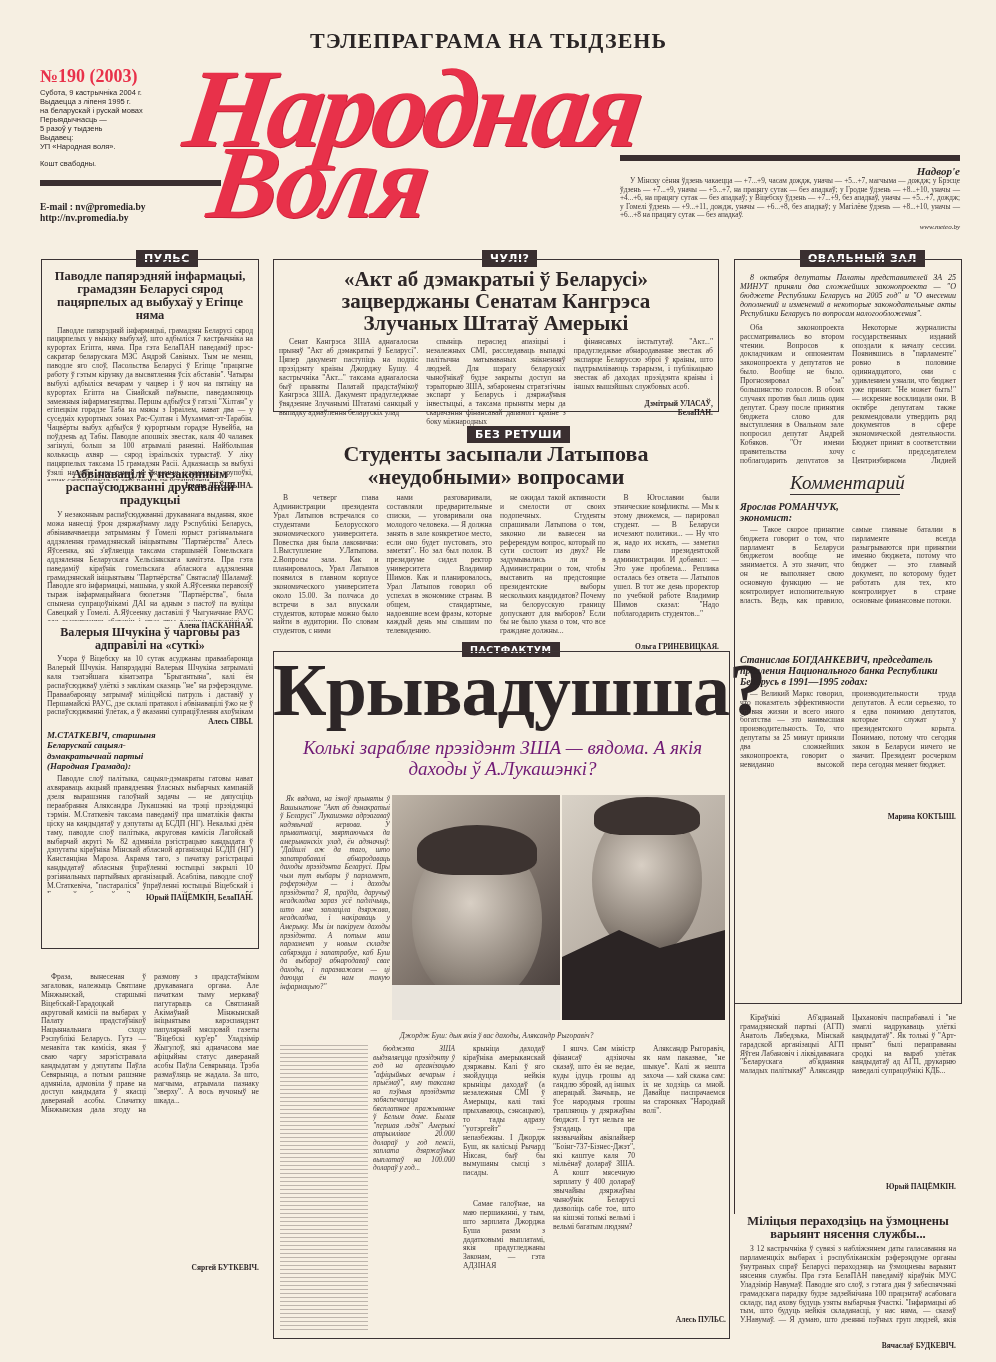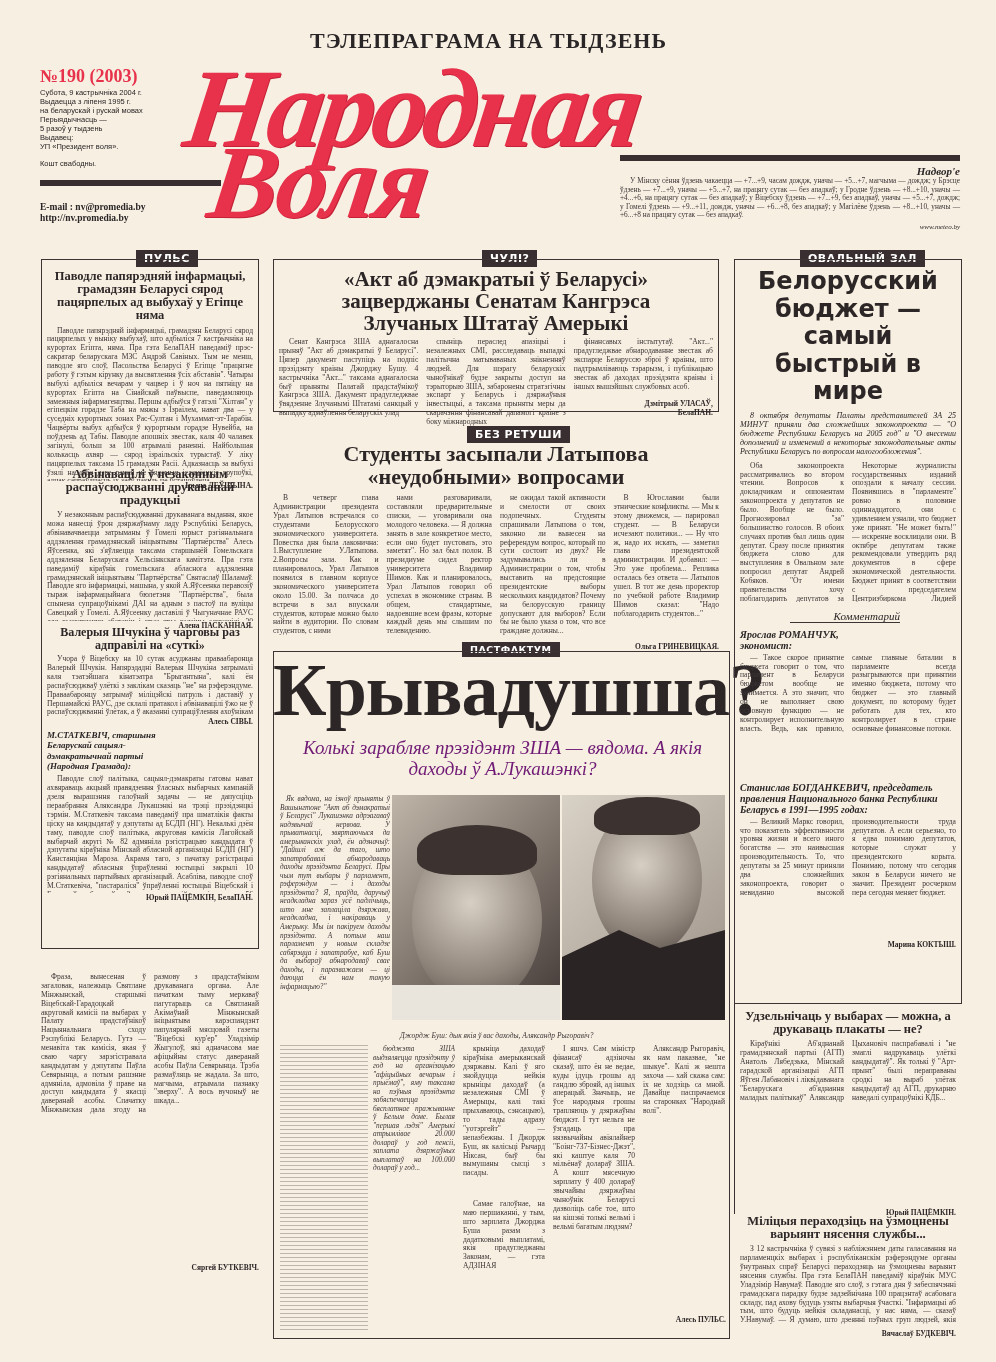--- a/index.html
+++ b/index.html
@@ -27,21 +27,21 @@
 <div class="abs" style="left:0;top:0;width:996px;height:240px">
   <div class="abs" style="left:310px;top:28px;font-size:22px;font-weight:bold;letter-spacing:1px;color:#2a2526">ТЭЛЕПРАГРАМА НА ТЫДЗЕНЬ</div>
   <div class="abs" style="left:40px;top:66px;font-size:18px;font-weight:bold;color:#e8314a">№190 (2003)</div>
   <div class="abs" style="left:40px;top:88px;font-family:'Liberation Sans',sans-serif;font-size:7.5px;line-height:1.2;color:#2a2526">
     <div>Субота, 9 кастрычніка 2004 г.</div>
     <div>Выдаецца з ліпеня 1995 г.</div>
     <div>на беларускай і рускай мовах</div>
     <div>Перыядычнасць —</div>
     <div>5 разоў у тыдзень</div>
     <div>Выдавец:</div>
-    <div>УП «Президент воля».</div>
+    <div>УП «Народная воля».</div>
     <div style="margin-top:8px">Кошт свабодны.</div>
   </div>
   <div class="rule" style="left:40px;top:180px;width:181px;height:6px"></div>
   <div class="abs" style="left:40px;top:202px;font-size:9.5px;font-weight:bold">E-mail : nv@promedia.by</div>
   <div class="abs" style="left:40px;top:213px;font-size:9.5px;font-weight:bold">http://nv.promedia.by</div>
 
   <div class="abs" style="left:186px;top:52px;font-size:112px;font-weight:bold;font-style:italic;color:#e8314a;letter-spacing:-4px;line-height:1;transform:skewX(-8deg);text-shadow:1px 1px 0 #c52238">Народная</div>
   <div class="abs" style="left:210px;top:130px;font-size:104px;font-weight:bold;font-style:italic;color:#e8314a;letter-spacing:-2px;line-height:1;transform:skewX(-8deg);text-shadow:1px 1px 0 #c52238">Воля</div>
 
   <div class="rule" style="left:620px;top:155px;width:340px;height:6px"></div>
@@ -137,38 +137,36 @@
   <div class="body-text" style="position:absolute;left:365px;top:0;width:82px;height:250px;overflow:hidden">Аляксандр Рыгоравіч, як нам паказвае, "не шыкуе". Калі ж нешта захоча — хай скажа сам: іх не ходзіць са мной. Давайце паспрачаемся на старонках "Народнай волі".</div>
   <div class="sig" style="position:absolute;right:0;top:270px">Алесь ПУЛЬС.</div>
 </div>
 <div class="body-text ital abs" style="left:280px;top:1045px;width:88px;height:285px;overflow:hidden">
   <div class="filler" style="position:absolute;left:0;top:0;width:88px;height:285px"></div>
 </div>
 
 <div class="kicker" style="left:800px;top:250px">ОВАЛЬНЫЙ ЗАЛ</div>
 <div class="box" style="left:734px;top:259px;width:228px;height:745px"></div>
 <div class="abs" style="left:740px;top:268px;width:216px">
-  <div class="hl" style="font-family:'DejaVu Sans',sans-serif;font-size:24px;line-height:1.15">Белорусский бюджет — самый быстрый в мире</div>
   <div style="margin-top:6px;font-size:8px;font-style:italic;font-weight:normal;line-height:1.12;text-align:justify;text-indent:10px">8 октября депутаты Палаты представителей ЗА 25 МИНУТ приняли два сложнейших законопроекта — "О бюджете Республики Беларусь на 2005 год" и "О внесении дополнений и изменений в некоторые законодательные акты Республики Беларусь по вопросам налогообложения".</div>
   <div class="cols" style="margin-top:5px;height:140px;overflow:hidden">
     <div class="body-text">Оба законопроекта рассматривались во втором чтении. Вопросов к докладчикам и оппонентам законопроекта у депутатов не было. Вообще не было. Прогнозировал "за" большинство голосов. В обоих случаях против был лишь один депутат. Сразу после принятия бюджета слово для выступления в Овальном зале попросил депутат Андрей Кобяков. "От имени правительства хочу поблагодарить депутатов за оперативную работу", — сказал он. И на всякий случай уточнил, что бюджет был быстро принят не потому, что депутаты "не поняли, о чем идет речь". "Надеюсь, что с новым составом парламента у нас будет такая же конструктивная работа", — обрадованно сказал Кобяков и ушел. За ним Овальный зал покинули практически все представители министерств и ведомств. На часах было 10.25.</div>
     <div class="body-text">Некоторые журналисты государственных изданий опоздали к началу сессии. Появившись в "парламенте" ровно в половине одиннадцатого, они с удивлением узнали, что бюджет уже принят. "Не может быть!" — искренне восклицали они. В октябре депутатам также рекомендовали утвердить ряд документов в сфере экономической деятельности. Бюджет принят в соответствии с председателем Центризбиркома Лидией Ермошиной, которая торопливо представила декрет Лукашенко о членах Центризбиркома с правом совещательного голоса. Бурные дебаты в зале вызвал лишь законопроект "О борьбе с коррупцией". Об этом — в следующем номере "Народной воли".</div>
   </div>
-  <div style="text-align:right;font-style:italic;font-size:11px;margin-top:8px;border-bottom:1px solid #3b3334;width:110px;margin-left:50px">Комментарий</div>
+  <div style="text-align:right;font-style:italic;font-size:19px;margin-top:8px;border-bottom:1px solid #3b3334;width:110px;margin-left:50px">Комментарий</div>
   <div style="font-style:italic;font-weight:bold;font-size:10px;width:110px;margin-top:6px;line-height:1.1">Ярослав РОМАНЧУК, экономист:</div>
   <div class="body-text" style="column-count:2;column-gap:8px;height:120px;overflow:hidden;margin-top:3px">— Такое скорое принятие бюджета говорит о том, что парламент в Беларуси бюджетом вообще не занимается. А это значит, что он не выполняет свою основную функцию — не контролирует исполнительную власть. Ведь, как правило, самые главные баталии в парламенте всегда разыгрываются при принятии именно бюджета, потому что бюджет — это главный документ, по которому будет работать для тех, кто контролирует в стране основные финансовые потоки.</div>
   <div style="font-style:italic;font-weight:bold;font-size:10px;margin-top:8px;line-height:1.1">Станислав БОГДАНКЕВИЧ, председатель правления Национального банка Республики Беларусь в 1991—1995 годах:</div>
   <div class="body-text" style="column-count:2;column-gap:8px;height:122px;overflow:hidden;margin-top:3px">— Великий Маркс говорил, что показатель эффективности уровня жизни и всего иного богатства — это наивысшая производительность. То, что депутаты за 25 минут приняли два сложнейших законопроекта, говорит о невиданно высокой производительности труда депутатов. А если серьезно, то я едва понимаю депутатов, которые служат у президентского корыта. Понимаю, потому что сегодня закон в Беларуси ничего не значит. Президент росчерком пера сегодня меняет бюджет.</div>
   <div class="sig">Марина КОКТЫШ.</div>
 </div>
 
 <div class="abs" style="left:740px;top:1010px;width:216px">
-  <div class="hl" style="font-size:12.5px">Удзельнічаць у выбарах — можна, а друкаваць плакаты — не?</div>
   <div class="body-text" style="column-count:2;column-gap:8px;height:168px;overflow:hidden;margin-top:4px">Кіраўнікі Аб'яднанай грамадзянскай партыі (АГП) Анатоль Лябедзька, Мінскай гарадской арганізацыі АГП Яўген Лабановіч і ліквідаванага "Беларускага аб'яднання маладых палітыкаў" Аляксандр Цыхановіч паспрабавалі і "не змаглі надрукаваць улёткі кандыдатаў". Як толькі ў "Арт-прынт" былі пераправаны сродкі на выраб улётак кандыдатаў ад АГП, друкарню наведалі супрацоўнікі КДБ...</div>
   <div class="sig">Юрый ПАЦЁМКІН.</div>
 </div>
 <div class="rule" style="left:734px;top:1004px;width:1px;height:210px"></div>
 
 <div class="abs" style="left:740px;top:1215px;width:216px">
   <div class="hl" style="font-size:12.5px">Міліцыя пераходзіць на ўзмоцнены варыянт нясення службы...</div>
   <div class="body-text" style="margin-top:4px;height:80px;overflow:hidden">З 12 кастрычніка ў сувязі з набліжэннем даты галасавання на парламенцкіх выбарах і рэспубліканскім рэферэндуме органы ўнутраных спраў Беларусі пераходзяць на ўзмоцнены варыянт нясення службы. Пра гэта БелаПАН паведаміў кіраўнік МУС Уладзімір Навумаў. Паводле яго слоў, з гэтага дня ў забеспячэнні грамадскага парадку будзе задзейнічана 100 працэнтаў асабовага складу, пад ахову будуць узяты выбарчыя ўчасткі. "Інфармацыі аб тым, што будуць нейкія складанасці, у нас няма, — сказаў У.Навумаў. — Я думаю, што дзеянні пэўных груп людзей, якія паспрабуюць прыцягнуць да сябе ўвагу, — гэта хутчэй самарэклама, а не спроба паўплываць на абстаноўку".</div>
-  <div class="sig" style="margin-top:4px">Вячаслаў БУДКЕВІЧ.</div>
+  <div class="sig" style="margin-top:16px">Вячаслаў БУДКЕВІЧ.</div>
 </div>
 
 </body></html>

